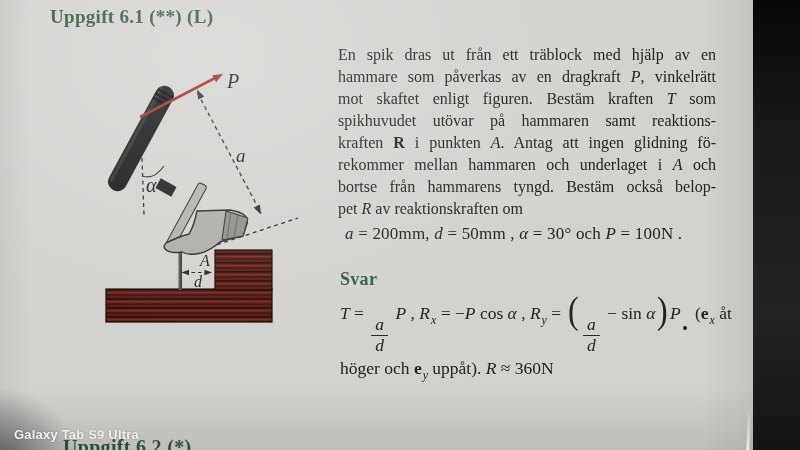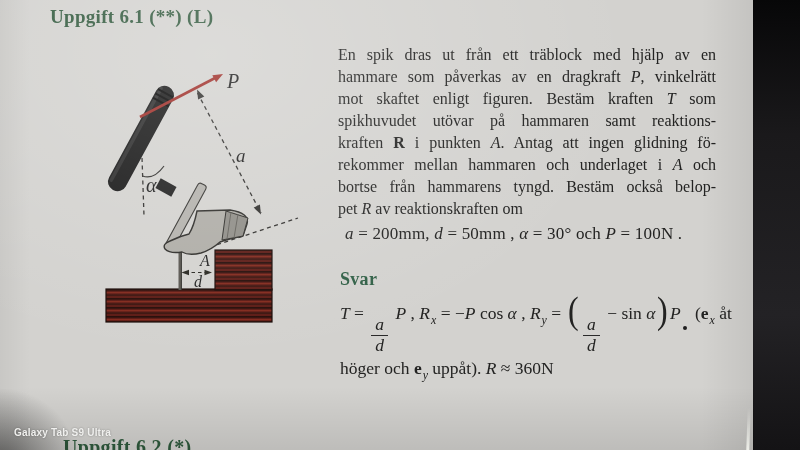--- a/index.html
+++ b/index.html
@@ -40,21 +40,21 @@
     position:absolute;left:63px;top:436px;z-index:2;
     font-size:20px;font-weight:bold;color:#2f5a3d;letter-spacing:0.3px;
   }
   .svar{
     position:absolute;left:340px;top:269px;z-index:2;
     font-size:18px;font-weight:bold;color:#2f5f45;letter-spacing:0.3px;
   }
   .watermark{
     position:absolute;left:14px;top:427px;z-index:5;
     font-family:"Liberation Sans","DejaVu Sans",sans-serif;
-    font-size:10px;font-weight:bold;color:#f0f0ee;letter-spacing:0.2px;
+    font-size:13px;font-weight:bold;color:#f0f0ee;letter-spacing:0.2px;
     text-shadow:0 0 2px rgba(0,0,0,0.35);
   }
   
   .prob{
     position:absolute;left:338px;top:44px;width:378px;z-index:2;
     font-size:16px;line-height:22px;color:#232322;
   }
   .jline{height:22px;overflow:hidden;text-align:justify;}
   .jline::after{content:"";display:inline-block;width:100%;height:0;}
   .jline.last{text-align:left;}

